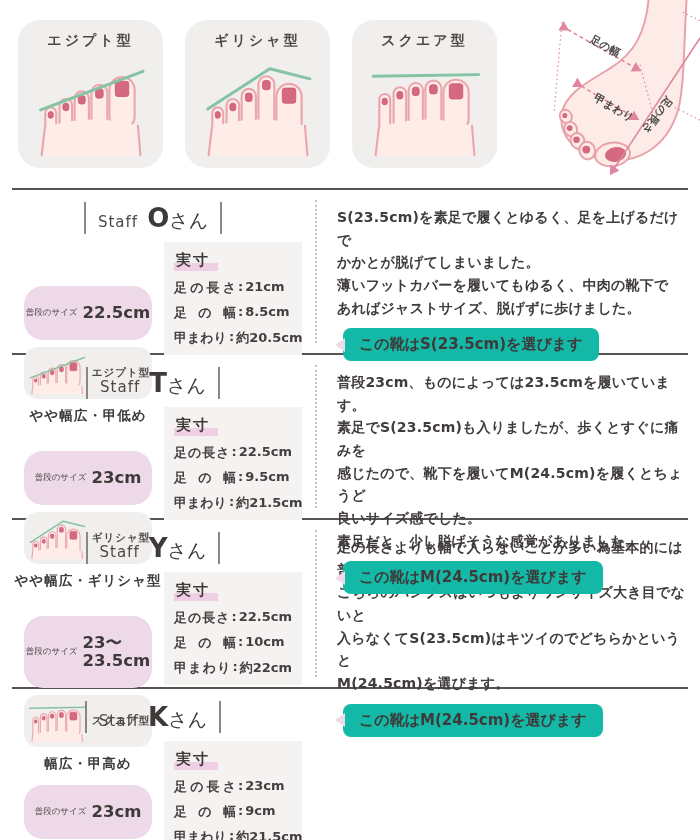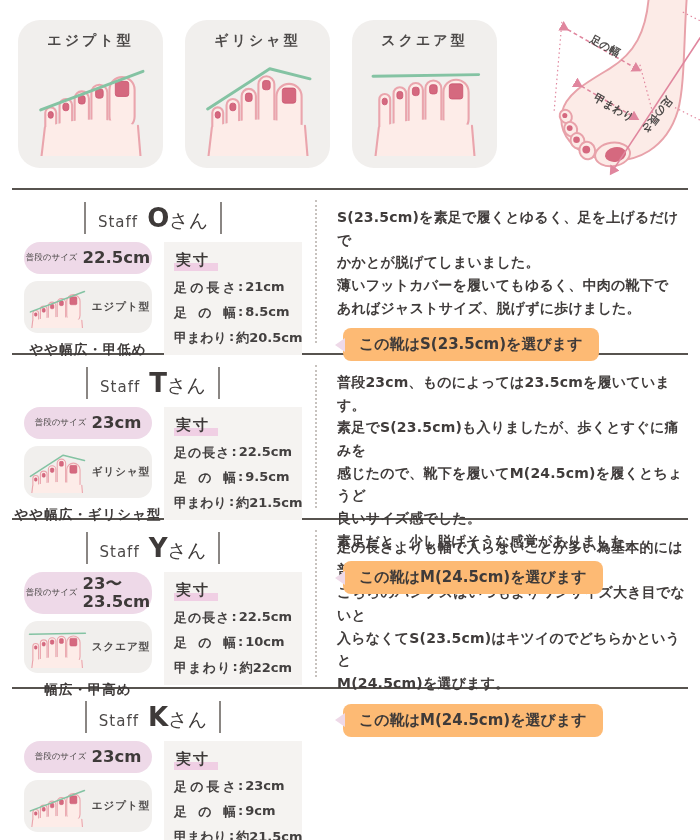--- a/index.html
+++ b/index.html
@@ -40,41 +40,41 @@
 
   .staff-header{display:flex;align-items:center;justify-content:center;gap:12px;height:40px;width:262px;}
   .vbar{width:2px;height:32px;background:#8a8683;}
   .staff-word{font-size:15px;color:#4c4948;letter-spacing:1px;}
   .staff-initial{font-size:26px;font-weight:bold;color:#3e3a39;margin-left:4px;}
   .staff-hon{font-size:19px;color:#3e3a39;}
 
   .left-body{display:flex;margin-top:4px;}
   .left-stack{width:132px;display:flex;flex-direction:column;align-items:center;}
   .size-pill{background:#eed9e8;border-radius:19px;min-height:32px;width:128px;
-             display:flex;align-items:center;justify-content:center;gap:5px;box-sizing:border-box;padding:3px 6px;}
+             display:flex;align-items:center;justify-content:center;gap:5px;box-sizing:border-box;padding:18px 6px;margin-top:44px;}
   .size-pill .pill-label{font-size:8.5px;color:#4c4948;white-space:nowrap;}
   .size-pill .pill-value{font-size:16.5px;font-weight:bold;color:#3e3a39;white-space:pre-line;line-height:1.1;}
   .thumb-box{background:#f1efed;border-radius:14px;width:128px;height:52px;margin-top:7px;
              display:flex;align-items:center;justify-content:center;gap:4px;overflow:hidden;}
   .thumb-foot{width:62px;height:42px;flex-shrink:0;}
   .thumb-foot svg{width:100%;height:100%;display:block;}
   .thumb-label{font-size:10.5px;font-weight:bold;color:#4c4948;letter-spacing:1px;white-space:nowrap;}
   .foot-note{font-size:13.5px;font-weight:bold;color:#3e3a39;letter-spacing:1px;margin-top:8px;white-space:nowrap;}
 
   .measure-box{background:#f5f3f1;margin-left:10px;width:138px;box-sizing:border-box;
                padding:8px 10px;align-self:flex-start;}
   .measure-title{display:inline-block;font-size:15px;font-weight:bold;color:#3e3a39;letter-spacing:2px;
                  background:linear-gradient(transparent 58%,#f0cfe4 58%);padding:0 8px 1px 2px;}
   .measure-rows{margin-top:8px;display:flex;flex-direction:column;gap:7px;}
   .measure-row{display:flex;font-size:13px;color:#434040;font-weight:bold;white-space:nowrap;}
   .m-label{width:62px;text-align:justify;text-align-last:justify;}
   .m-colon{margin:0 2px;}
 
   .review{font-size:14px;line-height:1.62;color:#403c3b;font-weight:bold;white-space:pre-line;letter-spacing:0.2px;}
-  .conclusion{position:relative;display:inline-block;background:#fdba74;color:#3e3a39;font-weight:bold;
+  .conclusion{position:relative;display:inline-block;background:#14b8a6;color:#3e3a39;font-weight:bold;
               font-size:15px;padding:7px 16px;border-radius:8px;margin-top:9px;margin-left:6px;}
   .conclusion::before{content:"";position:absolute;left:-8px;top:50%;transform:translateY(-50%);
               border-top:7px solid transparent;border-bottom:7px solid transparent;border-right:10px solid #eed9e8;}
 </style>
 </head>
 <body>
 
 <div class="page">
 
   <div class="top-row">

